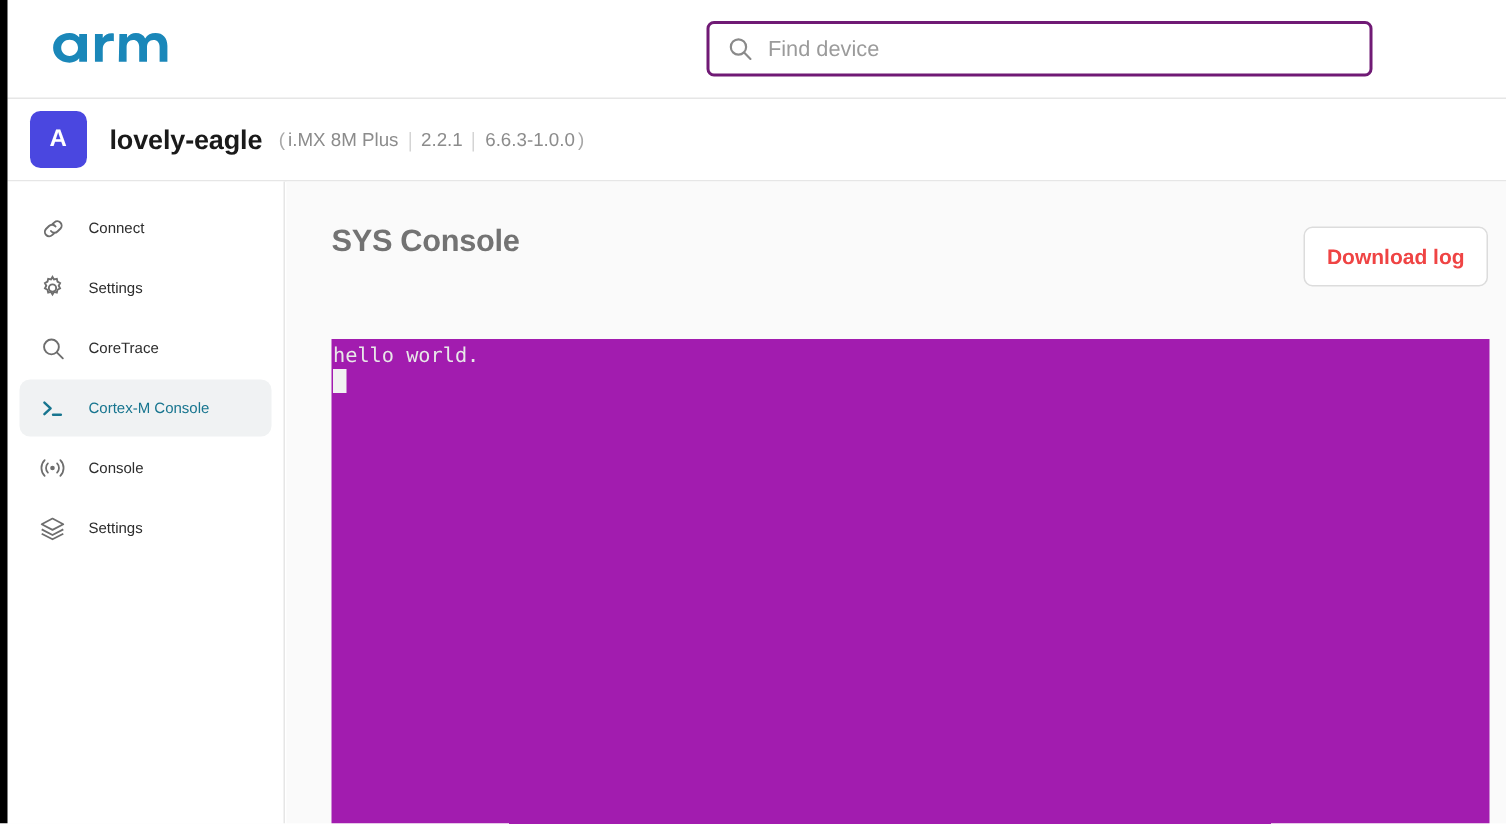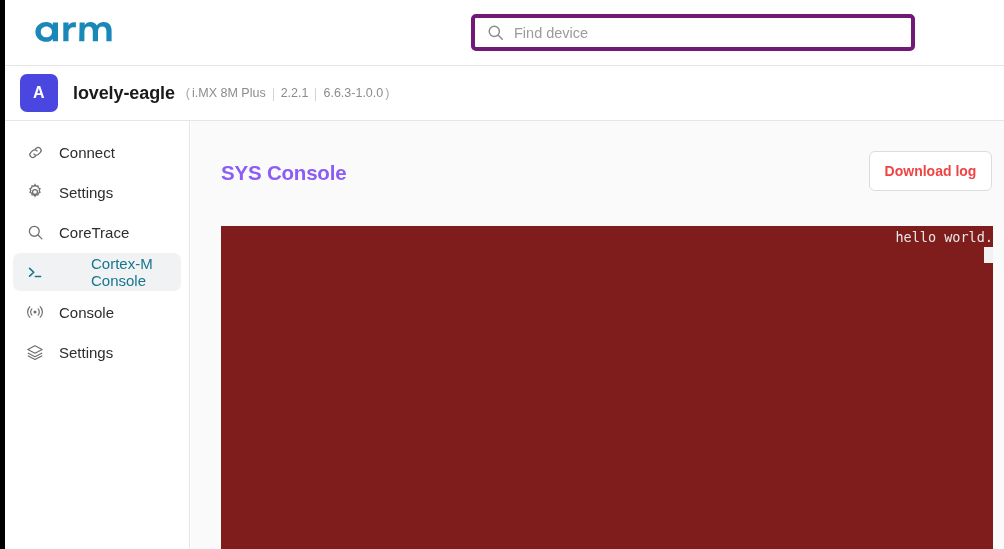--- a/index.html
+++ b/index.html
@@ -30,21 +30,21 @@
     display: flex; align-items: center;
   }
   .logo svg { display: block; }
 
   .search-wrap {
     position: absolute; left: 466px; top: 14px;
     width: 444px; height: 37px;
   }
   .search-box {
     width: 100%; height: 100%;
-    border: 4px solid #701a75; border-radius: 5px;
+    border: 2px solid #701a75; border-radius: 5px;
     background: #ffffff;
     display: flex; align-items: center;
     padding: 0 12px;
   }
   .search-box .s-icon { flex: 0 0 auto; display: flex; align-items: center; color: #8a8a8a; }
   .search-box input {
     flex: 1 1 auto; border: none; outline: none; background: transparent;
     font-family: "Liberation Sans", sans-serif;
     font-size: 14.5px; color: #333; margin-left: 10px;
   }
@@ -85,55 +85,54 @@
   .nav-item {
     display: flex; align-items: center;
     height: 38px; margin: 0 8px 2px 8px; padding-left: 12px;
     border-radius: 7px; cursor: pointer;
     color: #3d3d3d;
   }
   .nav-item .n-icon {
     width: 20px; height: 20px; display: flex; align-items: center; justify-content: center;
     color: #6e6e6e; flex: 0 0 auto;
   }
-  .nav-item .n-label { margin-left: 14px; font-size: 15px; color: #2d2d2d; }
-  .nav-item.active { background: #f0f2f3; gap: 32px; }
+  .nav-item .n-label { margin-left: 14px; font-size: 10px; color: #2d2d2d; }
+  .nav-item.active { background: #f0f2f3; }
   .nav-item.active .n-icon { color: #17758f; }
   .nav-item.active .n-label { color: #17758f; }
 
   
   .main {
     position: absolute; left: 191px; top: 121px; width: 813px; height: 428px;
     background: #fafafa;
   }
   .main-head {
     position: absolute; left: 30px; top: 28px; right: 12px; height: 56px;
   }
-  .page-title { font-size: 20.5px; font-weight: 700; color: #8b5cf6; letter-spacing: -.2px; margin-top: 12px; }
+  .page-title { font-size: 20.5px; font-weight: 700; color: #737373; letter-spacing: -.2px; }
   .page-sub { margin-top: 8px; font-size: 14px; color: #6f6f6f; }
   .dl-btn {
     position: absolute; right: 12px; top: 30px;
     width: 123px; height: 40px;
     background: #ffffff; border: 1px solid #dcdcdc; border-radius: 6px;
     font-family: "Liberation Sans", sans-serif;
     font-size: 14px; font-weight: 700; color: #ef4444;
     cursor: pointer;
   }
 
   
   .terminal {
     position: absolute; left: 30px; top: 105px;
     width: 772px; height: 323px;
-    background: #7f1d1d;
+    background: #a21caf;
     overflow: hidden;
     font-family: "DejaVu Sans Mono", monospace;
     font-size: 13.5px; line-height: 18px;
     color: #e8e8e8;
     padding: 2px 0 0 0;
-    text-align: right;
   }
   .term-line { white-space: pre; padding-left: 1px; }
   .term-cursor-line { padding-left: 1px; height: 18px; }
   .term-cursor {
     display: inline-block; width: 9px; height: 16px;
     background: #f2f2f2; vertical-align: -3px;
   }
 </style>
 </head>
 <body>

